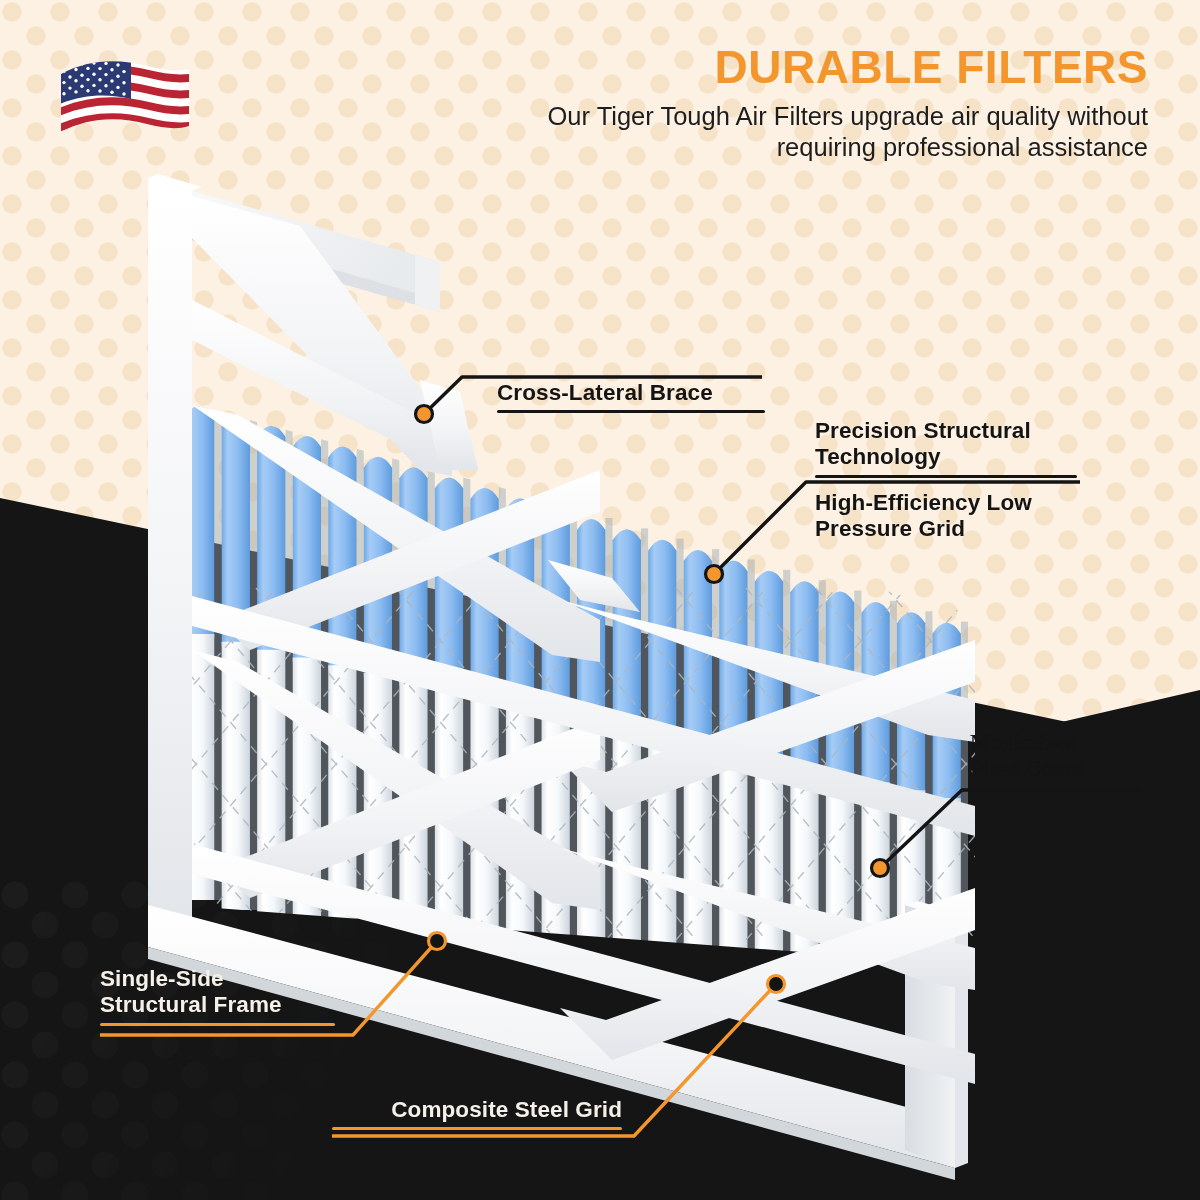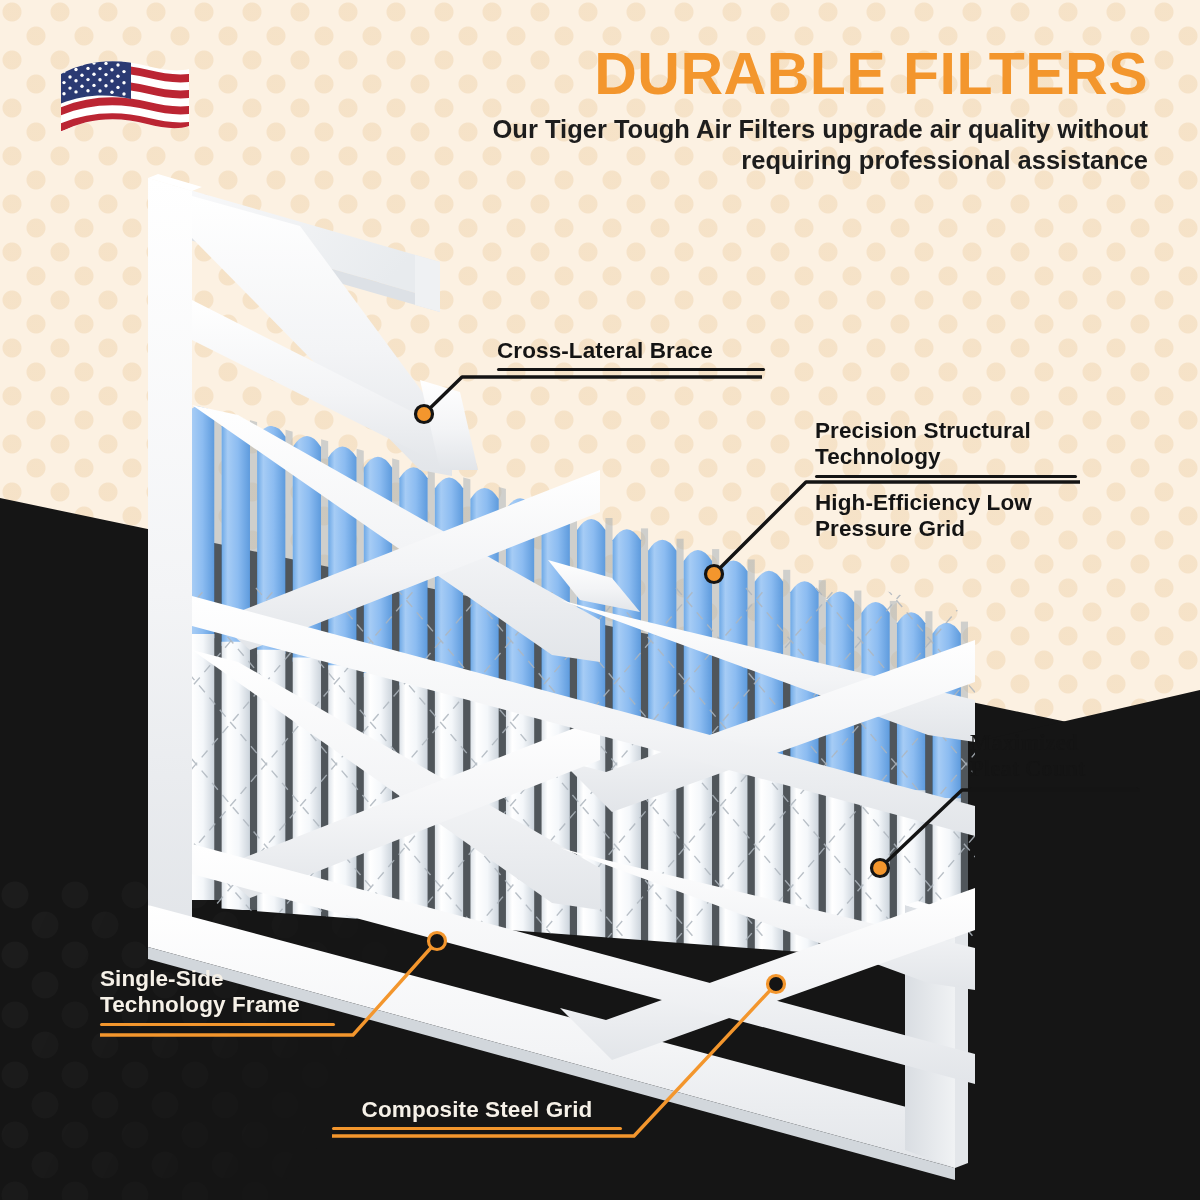--- a/index.html
+++ b/index.html
@@ -43,57 +43,57 @@
     background:#151515;
     clip-path:polygon(0% 19%, 100% 0%, 100% 100%, 0% 100%);
   }
 
   
   .flag{position:absolute;left:55px;top:52px;width:140px;height:100px;}
 
   
   .head-wrap{position:absolute;right:52px;top:44px;width:700px;text-align:right;}
   .h-line1{
-    font-size:59px;font-weight:bold;letter-spacing:.5px;line-height:1.02;
+    font-size:46px;font-weight:bold;letter-spacing:.5px;line-height:1.02;
     color:#F3962D;margin:0;text-transform:uppercase;
     transform:scaleX(1.0);
   }
   .h-line2{
     font-size:59px;font-weight:bold;letter-spacing:.5px;line-height:1.04;
     color:#141414;margin:2px 0 0 0;text-transform:uppercase;
   }
   .sub{
     margin:10px 0 0 0;font-size:25.5px;line-height:1.22;color:#1d1d1d;
-    font-weight:700;text-align:right;
+    font-weight:400;text-align:right;
   }
 
   
   .callout{position:absolute;}
   .callout .lbl{
     font-size:22.5px;font-weight:bold;line-height:1.17;letter-spacing:.1px;
     white-space:pre-line;margin:0;
   }
   .callout.dark .lbl{color:#141414;}
   .callout.light .lbl{color:#f6f1e8;}
   .rule{height:3px;width:100%;border-radius:2px;margin-top:4px;}
   .callout.dark .rule{background:#141414;}
   .callout.light .rule{background:#F3962D;}
 
   .c-brace{left:497px;top:338px;width:268px;}
-  .c-brace .lbl{text-align:left;}
+  .c-brace .lbl{text-align:left;margin-top:42px;}
   .c-prec{left:815px;top:418px;width:262px;}
   .c-prec .lbl{text-align:left;}
   .c-high{left:815px;top:490px;width:262px;}
   .c-high .lbl{text-align:left;}
   .c-pleat{left:970px;top:730px;width:168px;}
   .c-pleat .lbl{text-align:left;font-family:Liberation Serif, serif;}
   .c-single{left:100px;top:966px;width:235px;}
   .c-single .lbl{text-align:left;}
   .c-grid{left:332px;top:1097px;width:290px;}
-  .c-grid .lbl{text-align:center;}
+  .c-grid .lbl{text-align:right;}
 
   
   #leaders{position:absolute;inset:0;pointer-events:none;}
   #product{position:absolute;inset:0;}
 </style>
 </head>
 <body>
 
 <div id="stage">
 
@@ -435,21 +435,21 @@
   </div>
 
   <div class="callout dark c-pleat">
     <div class="lbl">Maximized
 Pleat Count</div>
     <div class="rule"></div>
   </div>
 
   <div class="callout light c-single">
     <div class="lbl">Single-Side
-Technology Frame</div>
+Structural Frame</div>
     <div class="rule"></div>
   </div>
 
   <div class="callout light c-grid">
     <div class="lbl">Composite Steel Grid</div>
     <div class="rule"></div>
   </div>
 
 </div>
 

